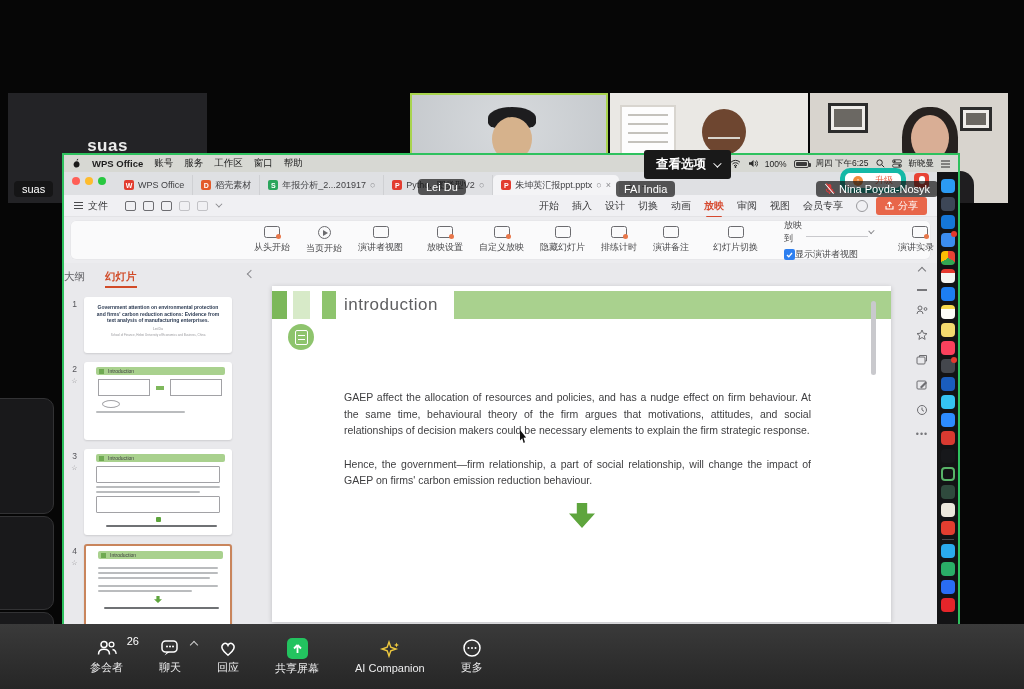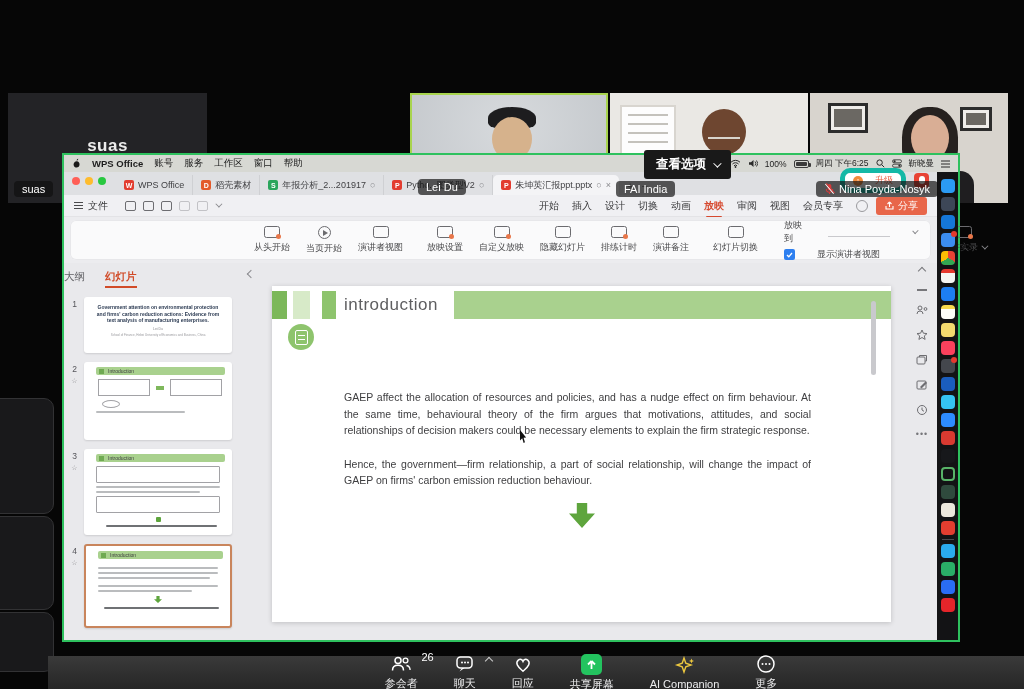--- a/index.html
+++ b/index.html
@@ -98,21 +98,21 @@
   .tpanel { position:absolute; left:6px; right:6px; top:3px; bottom:3px; background:#fafafb; border-radius:6px;
     box-shadow:0 0 0 1px #e7e7ea inset; display:flex; align-items:center; padding-left:176px; }
   .tbtn { display:flex; flex-direction:column; align-items:center; gap:3px; padding:0 8px; font-size:9px; color:#4a4a4c; white-space:nowrap; }
   .gico { width:16px; height:12px; border:1.2px solid #6b6b6f; border-radius:2.5px; position:relative; }
   .gico.dot::after { content:""; position:absolute; right:-2px; bottom:-2px; width:5px; height:5px; border-radius:50%; background:#e8774a; }
   .gico.play { width:13px; height:13px; border-radius:50%; }
   .gico.play::after { content:""; position:absolute; left:4px; top:3px; border-left:5px solid #6b6b6f;
     border-top:3px solid transparent; border-bottom:3px solid transparent; }
   .tsep { width:1px; height:28px; background:#e2e2e5; margin:0 4px; }
   .playto { display:flex; flex-direction:column; gap:3px; padding:0 10px; font-size:9px; color:#4a4a4c; }
-  .pt-row { display:flex; align-items:center; gap:22px; }
+  .pt-row { display:flex; align-items:center; gap:0; }
   .pt-line { width:74px; border-bottom:1px solid #c9c9cd; height:9px; position:relative; }
   .cv { width:5px; height:5px; border-right:1.3px solid #8a8a8e; border-bottom:1.3px solid #8a8a8e; transform:rotate(45deg) translateY(-2px); }
   .cb { width:11px; height:11px; background:#2d7ff0; border-radius:2px; display:grid; place-items:center; flex:0 0 auto; }
 
   .workspace { flex:1; display:flex; background:#e9e9ec; min-height:0; position:relative; }
   .sidebar { width:196px; position:relative; font-size:10px; }
   .stabs { display:flex; gap:20px; padding-top:7px; color:#5f5f63; font-size:10.5px; }
   .stab-slides { color:#d14b28; font-weight:bold; border-bottom:2px solid #d14b28; padding-bottom:2px; }
   .collapse { position:absolute; right:6px; top:8px; width:6px; height:6px; border-left:1.4px solid #8a8a8e; border-bottom:1.4px solid #8a8a8e; transform:rotate(45deg); }
   .thumb-row { display:flex; margin:9px 0 0 4px; gap:3px; }
@@ -173,22 +173,22 @@
   .viewing-pill .rec { font-size:11px; letter-spacing:.5px; }
   .view-options { position:absolute; left:644px; top:150px; height:29px; background:#191919; border-radius:3px; z-index:21;
     display:flex; align-items:center; gap:7px; padding:0 12px; color:#fff; font-size:12.5px; font-weight:bold; }
   .vo-caret { width:6px; height:6px; border-right:1.7px solid #fff; border-bottom:1.7px solid #fff; transform:rotate(45deg) translateY(-2px); }
 
   .left-deco { position:absolute; left:-20px; top:398px; width:74px; height:247px; z-index:2; }
   .left-deco i { display:block; background:#19191b; border:1px solid #323234; border-radius:10px; margin-bottom:2px; }
   .ld1 { height:116px; } .ld2 { height:94px; } .ld3 { height:60px; }
 
   
-  .bottombar { position:absolute; left:0; right:0; bottom:0; height:33px;
-    background:linear-gradient(#3a3a3a,#262626); display:flex; align-items:center; justify-content:center; gap:36px; z-index:30; padding-left:90px;margin-left:48px; }
+  .bottombar { position:absolute; left:0; right:0; bottom:0; height:65px;
+    background:linear-gradient(#3a3a3a,#262626); display:flex; align-items:center; justify-content:flex-start; gap:36px; z-index:30; padding-left:90px; }
   .zbtn { display:flex; flex-direction:column; align-items:center; gap:2px; color:#ededee; font-size:11px; position:relative; white-space:nowrap; }
   .zbadge { position:absolute; right:-16px; top:-3px; font-size:11px; color:#fff; }
   .zcaret { position:absolute; right:-16px; top:4px; width:6px; height:6px; border-left:1.6px solid #cfcfcf; border-top:1.6px solid #cfcfcf; transform:rotate(45deg); }
   .share-ic { width:21px; height:21px; border-radius:5px; background:#23c35f; display:grid; place-items:center; }
 </style>
 </head>
 <body>
 
 <div id="stage">
 

